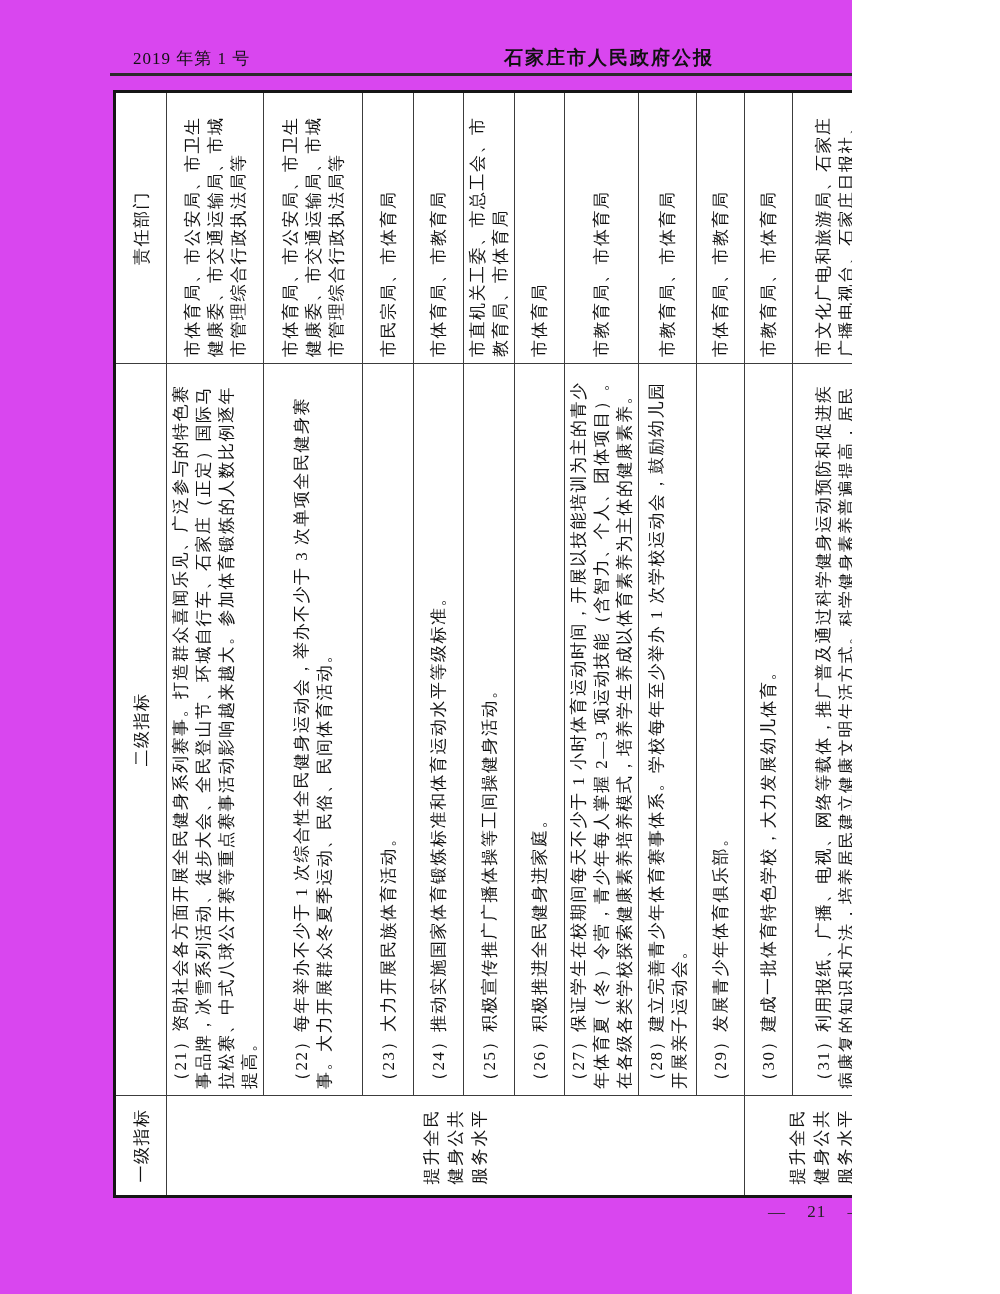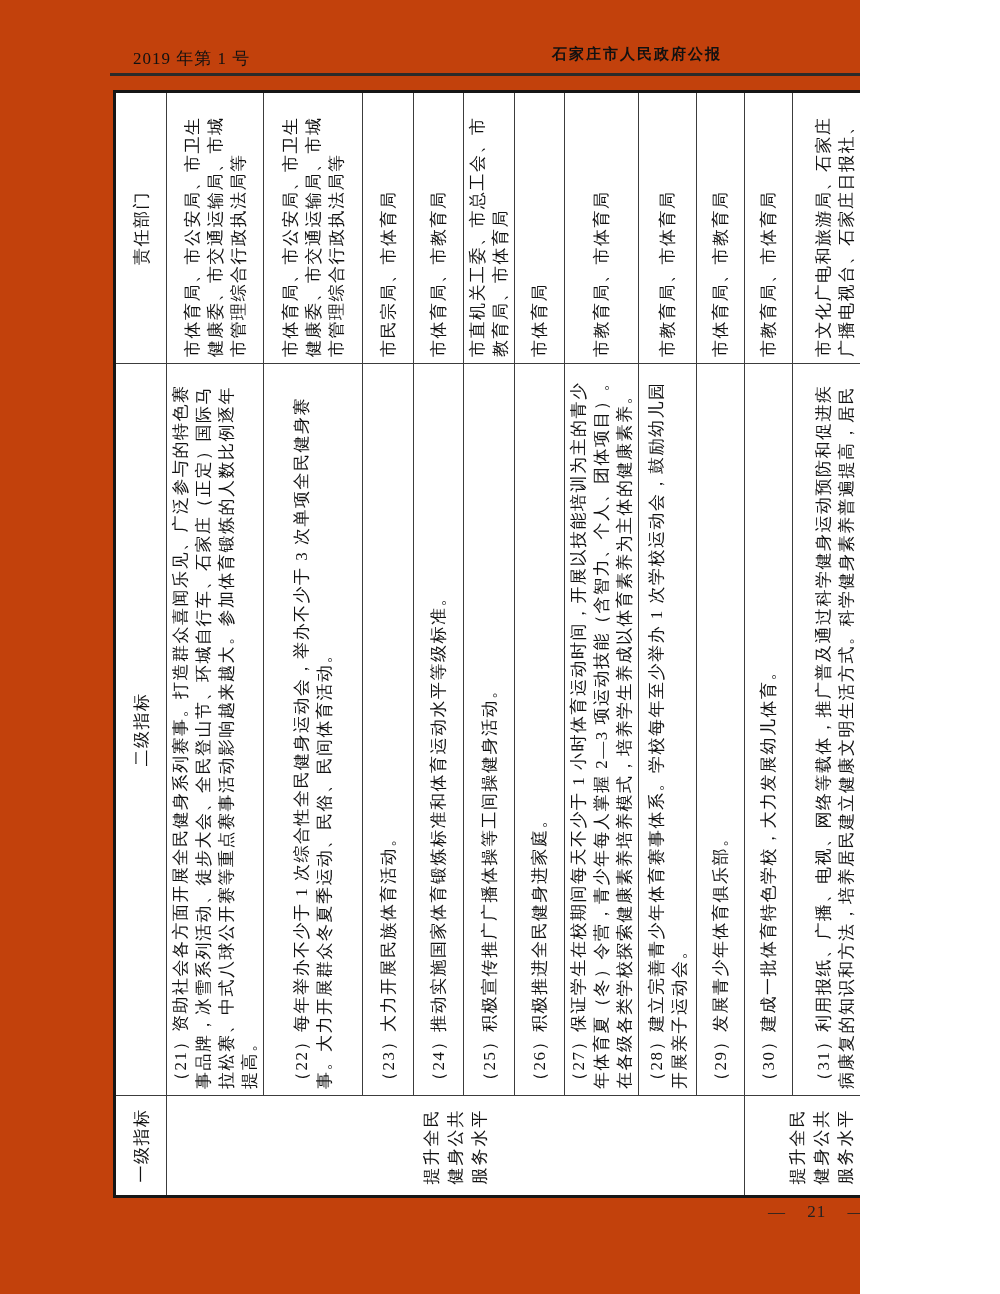--- a/index.html
+++ b/index.html
@@ -1,26 +1,25 @@
 <!DOCTYPE html>
 <html><head>
 <meta charset="utf-8">
 <style>
   html,body { margin:0; padding:0; background:#ffffff; }
   .page {
-    position:relative; width:852px; height:1294px; background:#c2410c;
+    position:relative; width:852px; height:1294px; background:#d946ef;
     font-family:"Liberation Serif","DejaVu Serif",serif; color:#111;
     overflow:hidden;
-    padding-left:8px;
   }
   .masthead-issue {
     position:absolute; left:133px; top:47px; font-size:17px; letter-spacing:1px;
   }
   .masthead-title {
-    position:absolute; right:138px; top:45px; font-size:15px; font-weight:bold; letter-spacing:2px;
+    position:absolute; right:138px; top:45px; font-size:19px; font-weight:bold; letter-spacing:2px;
   }
   .head-rule {
     position:absolute; left:110px; top:73px; width:780px; height:3px; background:#2b2b2b;
   }
   
   .table-wrap {
     position:absolute; left:113px; top:1198px; width:1105px; height:773px;
     transform:rotate(-90deg); transform-origin:0 0;
   }
   table.indicators {

